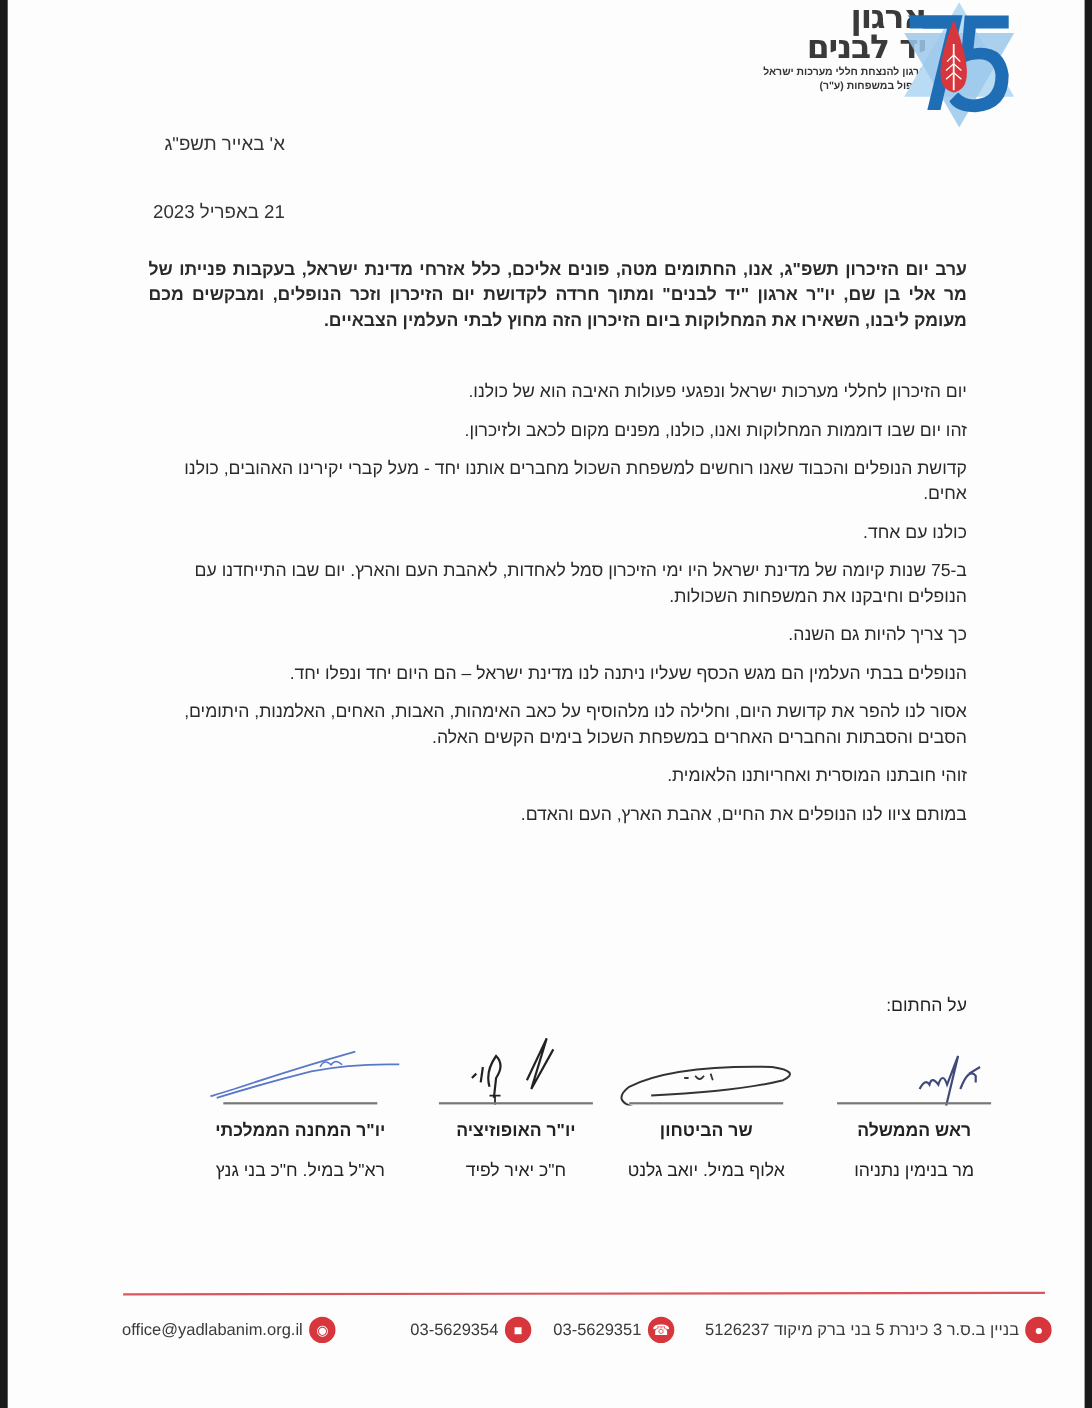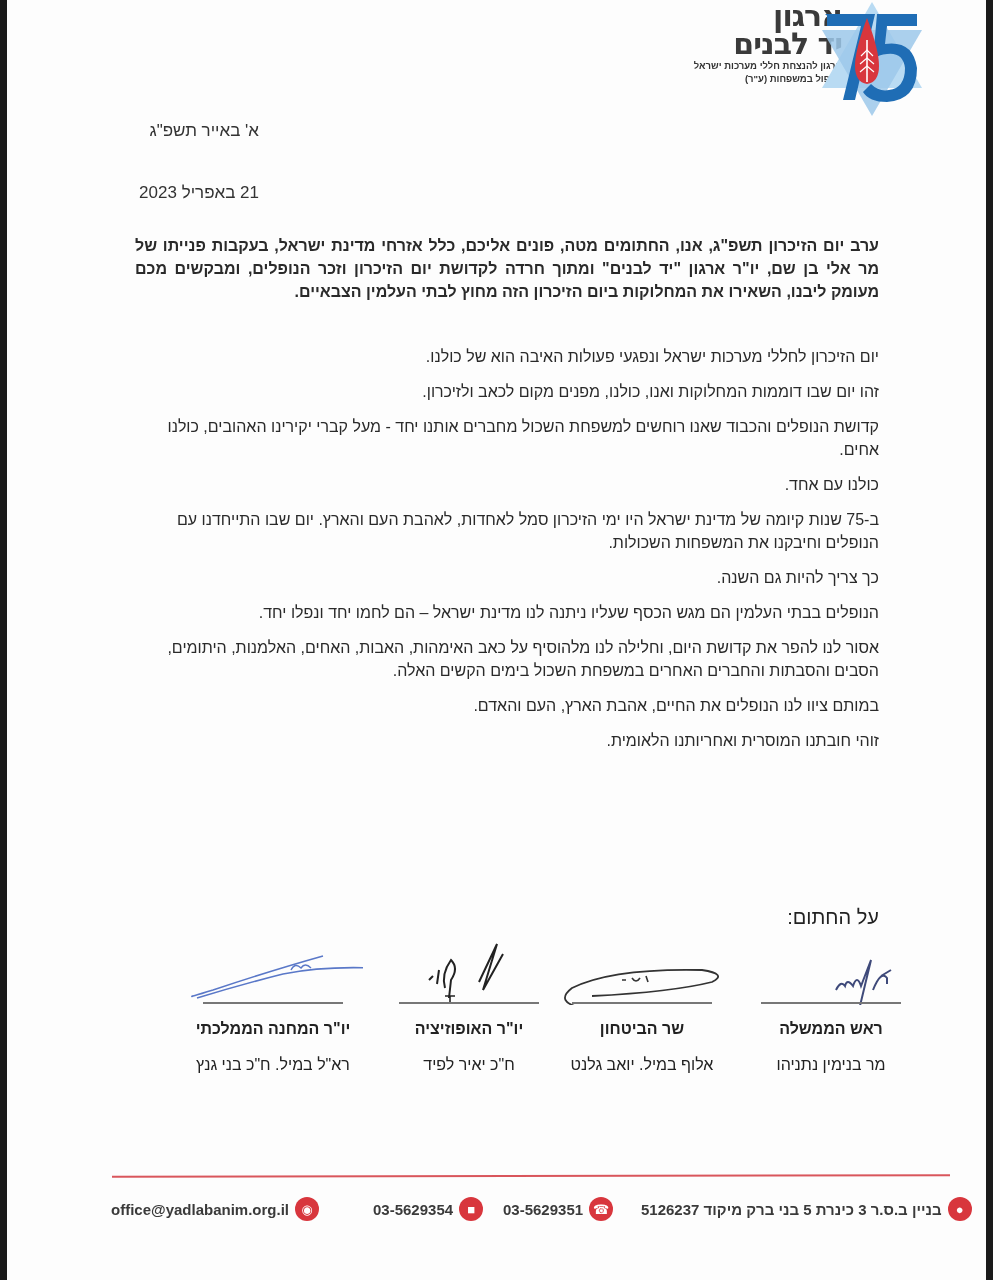--- a/index.html
+++ b/index.html
@@ -27,30 +27,30 @@
   .date1 { top: 121px; }
   .date2 { top: 159px; margin-top: 24px; }
 
   .body-text {
     position: absolute; left: 128px; width: 744px; font-size: 16px; line-height: 23px; color: #2a2a2a;
   }
   .intro { top: 234px; font-weight: bold; text-align: justify; text-align-last: right; }
   .para { margin: 0 0 12px 0; }
 
   .closing { position: absolute; left: 128px; width: 744px; top: 833px; font-size: 16px; font-weight: bold; }
-  .signed { position: absolute; left: 128px; width: 744px; top: 906px; font-size: 20px; }
+  .signed { position: absolute; left: 128px; width: 744px; top: 906px; font-size: 16px; }
 
   .sig-block { position: absolute; top: 940px; width: 180px; height: 150px; text-align: center; direction: rtl; }
   .sig-graphic { position: absolute; left: 0; top: 0; width: 180px; height: 65px; }
   .sig-line { position: absolute; left: 20px; right: 20px; top: 62px; height: 2px; background: #777; }
   .sig-title { position: absolute; right: 0; top: 80px; width: 100%; font-size: 16px; font-weight: bold; white-space: nowrap; }
   .sig-name { position: absolute; right: 0; top: 116px; width: 100%; font-size: 16px; white-space: nowrap; }
 
   .footer-rule { position: absolute; left: 105px; width: 838px; top: 1175px; height: 2px; background: #d9565c; transform: rotate(-0.1deg); }
-  .footer { position: absolute; left: 104px; top: 1197px; width: 842px; height: 26px; font-weight: bold; }
+  .footer { position: absolute; left: 104px; top: 1197px; width: 842px; height: 26px; }
   .fitem { position: absolute; top: 0; display: flex; align-items: center; gap: 6px; font-size: 15px; color: #3a3a3a; white-space: nowrap; }
   .ficon {
     width: 24px; height: 24px; border-radius: 50%; background: #d8363d; color: #fff;
     display: inline-flex; align-items: center; justify-content: center; font-size: 13px; line-height: 1;
   }
 </style>
 </head>
 <body>
 
 <div class="page">
@@ -79,24 +79,24 @@
 
   <div class="body-text intro rtl">ערב יום הזיכרון תשפ"ג, אנו, החתומים מטה, פונים אליכם, כלל אזרחי מדינת ישראל, בעקבות פנייתו של מר אלי בן שם, יו"ר ארגון "יד לבנים" ומתוך חרדה לקדושת יום הזיכרון וזכר הנופלים, ומבקשים מכם מעומק ליבנו, השאירו את המחלוקות ביום הזיכרון הזה מחוץ לבתי העלמין הצבאיים.</div>
 
   <div class="body-text rtl" style="top:345px;">
     <p class="para">יום הזיכרון לחללי מערכות ישראל ונפגעי פעולות האיבה הוא של כולנו.</p>
     <p class="para">זהו יום שבו דוממות המחלוקות ואנו, כולנו, מפנים מקום לכאב ולזיכרון.</p>
     <p class="para">קדושת הנופלים והכבוד שאנו רוחשים למשפחת השכול מחברים אותנו יחד - מעל קברי יקירינו האהובים, כולנו אחים.</p>
     <p class="para">כולנו עם אחד.</p>
     <p class="para">ב-75 שנות קיומה של מדינת ישראל היו ימי הזיכרון סמל לאחדות, לאהבת העם והארץ. יום שבו התייחדנו עם הנופלים וחיבקנו את המשפחות השכולות.</p>
     <p class="para">כך צריך להיות גם השנה.</p>
-    <p class="para">הנופלים בבתי העלמין הם מגש הכסף שעליו ניתנה לנו מדינת ישראל – הם לחמו יחד ונפלו יחד.</p>
+    <p class="para">הנופלים בבתי העלמין הם מגש הכסף שעליו ניתנה לנו מדינת ישראל – הם היום יחד ונפלו יחד.</p>
     <p class="para">אסור לנו להפר את קדושת היום, וחלילה לנו מלהוסיף על כאב האימהות, האבות, האחים, האלמנות, היתומים, הסבים והסבתות והחברים האחרים במשפחת השכול בימים הקשים האלה.</p>
+    <p class="para">זוהי חובתנו המוסרית ואחריותנו הלאומית.</p>
     <p class="para">במותם ציוו לנו הנופלים את החיים, אהבת הארץ, העם והאדם.</p>
-    <p class="para">זוהי חובתנו המוסרית ואחריותנו הלאומית.</p>
   </div>
 
   <div class="signed rtl">על החתום:</div>
 
   <div class="sig-block" style="left:734px;text-decoration:underline;">
     <svg class="sig-graphic" viewBox="0 0 180 65">
       <path d="M95 50 Q100 40 104 46 Q106 38 112 46 Q116 34 120 46 L130 20 L118 70 M132 50 Q140 30 146 38 L146 44 M140 36 L150 30" stroke="#3f4a7a" stroke-width="2" fill="none"></path>
     </svg>
     <div class="sig-line"></div>
     <div class="sig-title">ראש הממשלה</div>

